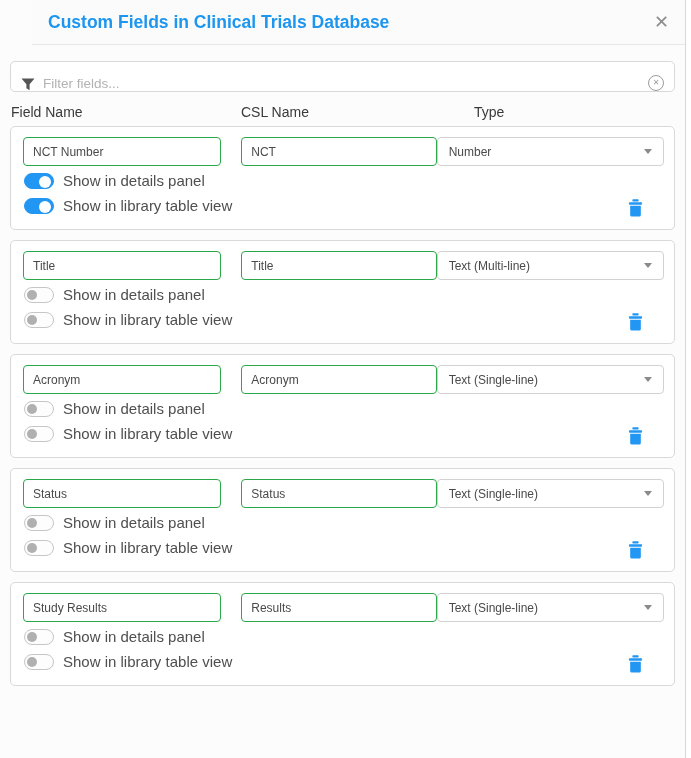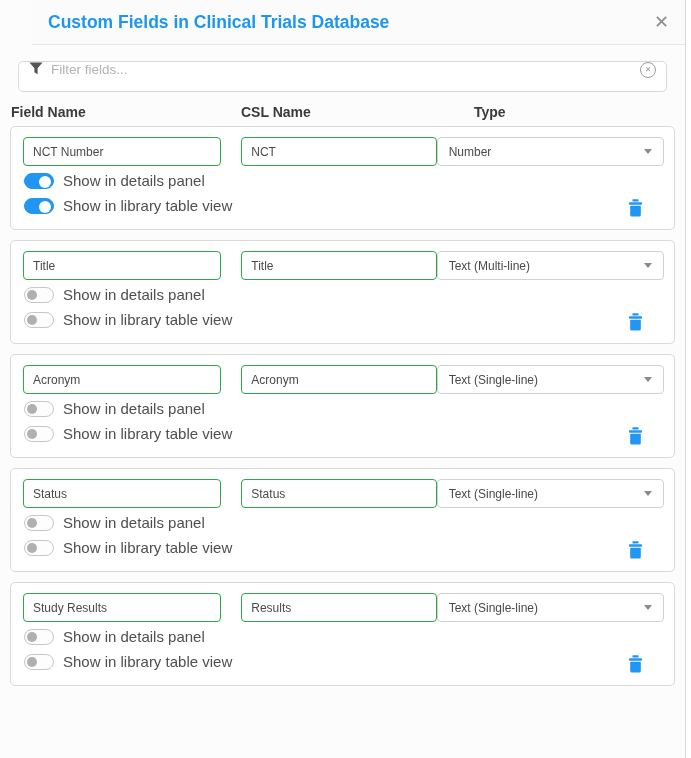--- a/index.html
+++ b/index.html
@@ -10,28 +10,28 @@
 
   
   .dialog-header { height:45px; display:flex; align-items:center; padding:0 16px; border-bottom:1px solid #e7e7e7; background:#fbfbfb;margin-left:32px; }
   .dialog-title { font-size:17.5px; font-weight:bold; color:#1d96f0; }
   .close-btn { margin-left:auto; color:#8e8e8e; font-size:18px; line-height:1; cursor:pointer; font-weight:400; }
 
   
   .info-box { margin:17px 10px 0; background:#d9d9d9; border:1px solid #cfcfcf; border-radius:3px; height:42px; display:flex; align-items:center; padding:0 12px; font-size:14px; color:#3f3f3f; }
 
   
-  .filter-bar { margin:16px 18px 0; height:31px; background:#fff; border:1px solid #d9d9d9; border-radius:5px; display:flex; align-items:flex-start; padding:0 10px; }
+  .filter-bar { margin:16px 10px 0; height:31px; background:#fff; border:1px solid #d9d9d9; border-radius:5px; display:flex; align-items:flex-end; padding:0 10px; }
   .funnel { width:14px; height:13px; flex:0 0 auto; margin-right:8px; }
   .filter-input { flex:1; border:none; outline:none; font-size:13.5px; color:#444; background:transparent; font-family:"Liberation Sans", sans-serif; }
   .filter-input::placeholder { color:#b3b3b3; }
   .clear-btn { flex:0 0 auto; width:16px; height:16px; border:1px solid #9c9c9c; border-radius:50%; color:#9c9c9c; font-size:8px; line-height:1; display:flex; align-items:center; justify-content:center; cursor:pointer; }
 
   
-  .col-headers { display:flex; margin:12px 10px 6px; font-size:14px; font-weight:bold; color:#3a3a3a; }
+  .col-headers { display:flex; margin:12px 10px 6px; font-size:14px; font-weight:normal; color:#3a3a3a; }
   .col-headers .c1 { width:231px; padding-left:1px; }
   .col-headers .c2 { width:233px; }
   .col-headers .c3 { flex:1; }
 
   
   .card { position:relative; margin:0 10px 10px; height:104px; background:#ffffff; border:1px solid #d9d9d9; border-radius:5px; }
   .inputs-row { position:absolute; top:10px; left:12px; right:10px; display:flex; }
   .text-input { width:205px; height:29px; border:1px solid #2ba84a; border-radius:4px; padding:0 9px; font-size:12px; color:#4a4a4a; background:#fff; outline:none; font-family:"Liberation Sans", sans-serif; }
   .text-input.csl { margin-left:20px; width:202px; }
   .select { margin-left:auto; width:235px; height:29px; border:1px solid #d2d2d2; border-radius:4px; display:flex; align-items:center; padding:0 11px; font-size:12px; color:#4a4a4a; background:#fff; cursor:pointer; }

